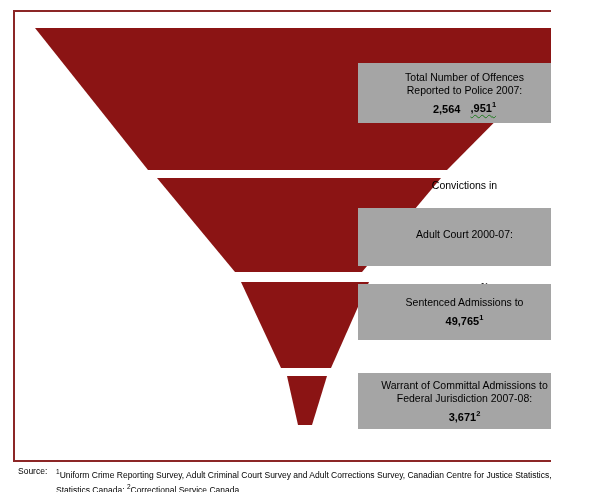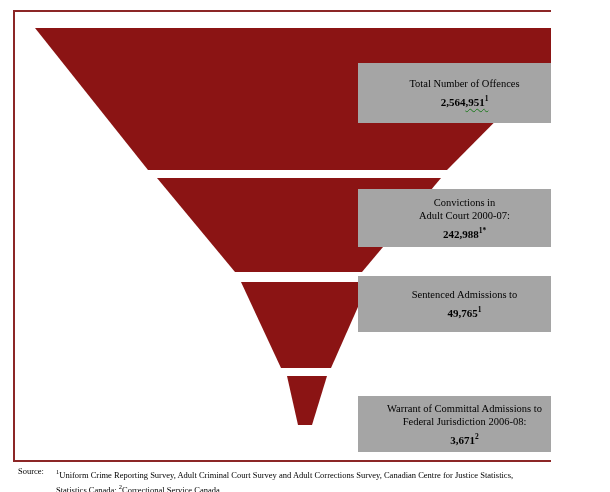--- a/index.html
+++ b/index.html
@@ -1,41 +1,42 @@
 <!DOCTYPE html>
 <html><head>
 <meta charset="utf-8">
 <style>
   html,body{margin:0;padding:0;background:#ffffff;}
   .page{
     position:relative;width:551px;height:492px;background:#ffffff;overflow:hidden;
-    font-family:Liberation Serif, serif;color:#000;
+    font-family:Liberation Sans, sans-serif;color:#000;
   }
   .chart-frame{
     position:absolute;left:13px;top:10px;width:588px;height:452px;
     border:2px solid #8C2626;box-sizing:border-box;background:#ffffff;
   }
   svg.funnel{position:absolute;left:0;top:0;width:610px;height:492px;}
   .funnel-seg{fill:#8B1414;stroke:none;}
   .label-box{
     position:absolute;left:358px;width:213px;background:#A5A5A5;
     display:flex;flex-direction:column;justify-content:center;align-items:center;
     text-align:center;
   }
   .box1{top:63px;height:60px;}
-  .box2{top:189px;height:58px;}
-  .box3{top:276px;height:56px;}
-  .box4{top:396px;height:56px;}
+  .box2{top:208px;height:58px;gap:36px;}
+  .box3{top:284px;height:56px;}
+  .box4{top:373px;height:56px;}
   .lb-line{font-size:10.5px;line-height:13.5px;white-space:nowrap;}
   .lb-value{font-size:11px;line-height:14px;font-weight:bold;margin-top:1px;white-space:nowrap;}
   .lb-value sup{font-size:7.5px;font-weight:bold;}
   .wavy{
     text-decoration-line:underline;text-decoration-style:wavy;
     text-decoration-color:#1E7A1E;text-decoration-thickness:1px;
     text-underline-offset:2px;
+    padding-left:10px;
   }
   .source{
     position:absolute;left:18px;top:466px;width:585px;
     display:flex;font-size:8.5px;line-height:11px;
   }
   .src-label{flex:0 0 38px;}
   .src-text{flex:1;}
   .src-text sup{font-size:6.5px;}
 </style>
 </head>
@@ -47,20 +48,21 @@
 
   <svg class="funnel" viewBox="0 0 610 492" aria-hidden="true">
     <polygon class="funnel-seg" points="35,28 588,28 447,170 148,170"></polygon>
     <polygon class="funnel-seg" points="157,178 441,178 362,272 235,272"></polygon>
     <polygon class="funnel-seg" points="241,282 369,282 331,368 281,368"></polygon>
     <polygon class="funnel-seg" points="287,376 327,376 312,425 298,425"></polygon>
   </svg>
 
   <div class="label-box box1">
     <div class="lb-line">Total Number of Offences</div>
+    <div class="lb-line">Reported to Police 2007:</div>
     <div class="lb-value">
       <span>2,564</span><span class="wavy"><span>,951</span><sup>1</sup></span>
     </div>
   </div>
 
   <div class="label-box box2">
     <div class="lb-line">Convictions in</div>
     <div class="lb-line">Adult Court 2000-07:</div>
     <div class="lb-value">
       <span>242,988</span><sup>1*</sup>
@@ -69,21 +71,21 @@
 
   <div class="label-box box3">
     <div class="lb-line">Sentenced Admissions to</div>
     <div class="lb-value">
       <span>49,765</span><sup>1</sup>
     </div>
   </div>
 
   <div class="label-box box4">
     <div class="lb-line">Warrant of Committal Admissions to</div>
-    <div class="lb-line">Federal Jurisdiction 2006-08:</div>
+    <div class="lb-line">Federal Jurisdiction 2007-08:</div>
     <div class="lb-value">
       <span>3,671</span><sup>2</sup>
     </div>
   </div>
 
   <div class="source">
     <span class="src-label">Source:</span>
     <span class="src-text"><sup>1</sup><span>Uniform Crime Reporting Survey, Adult Criminal Court Survey and Adult Corrections Survey, Canadian Centre for Justice Statistics,</span><br><span>Statistics Canada; </span><sup>2</sup><span>Correctional Service Canada.</span></span>
   </div>
 

